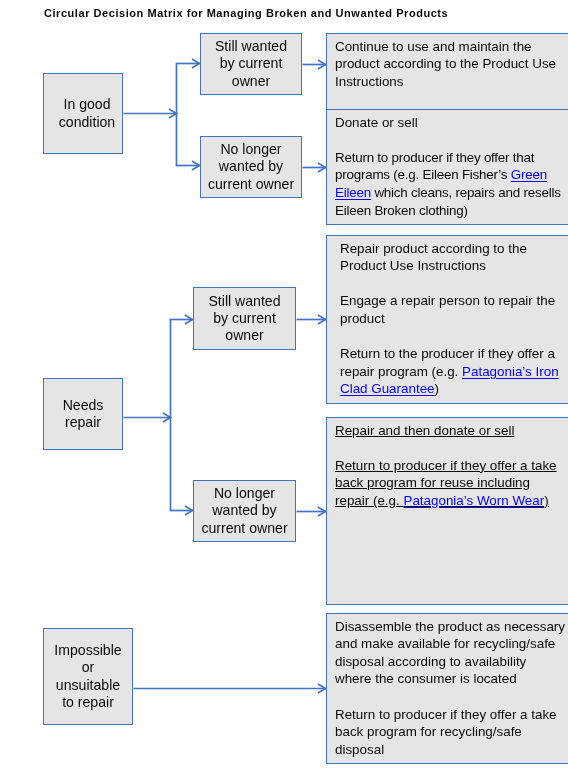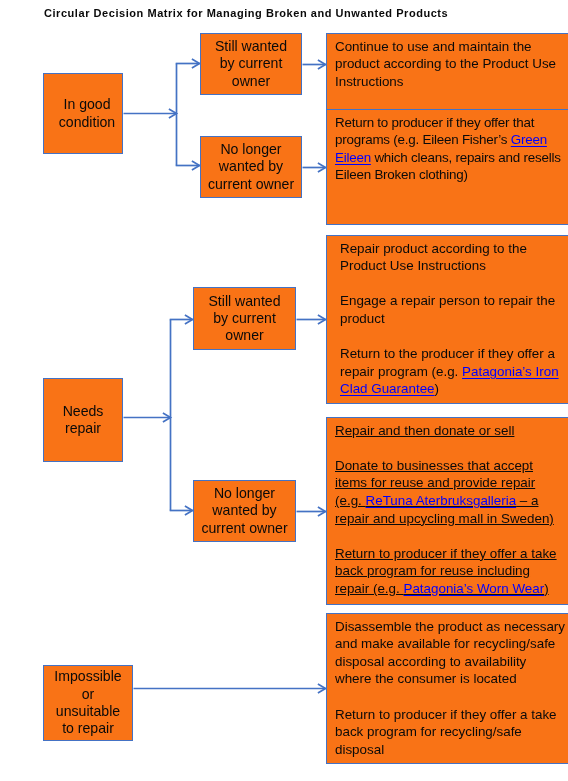--- a/index.html
+++ b/index.html
@@ -11,21 +11,21 @@
 
   }
   #diagram { position: absolute; left: 0; top: 0; width: 568px; height: 781px; margin-left: 29px; }
   .title {
     position: absolute; left: 15px; top: 7px;
     font-size: 11px; font-weight: bold; letter-spacing: 0.55px;
     color: #0a0a0a; white-space: nowrap; line-height: 12px;
   }
   .box {
     position: absolute; box-sizing: border-box;
-    border: 1px solid #4472C4; background: #f97316;
+    border: 1px solid #4472C4; background: #e5e5e5;
     color: #0a0a0a; font-size: 13.4px; line-height: 17.3px;
   }
   .node {
     display: flex; align-items: center; justify-content: center;
     text-align: center; white-space: pre-line;
     font-size: 14.1px;
   }
   .card { padding: 3.6px 9px 4px 8px; line-height: 17.6px; }
   .card .para { width: 230px; }
   .para { margin: 0; }
@@ -75,24 +75,24 @@
       <path d="M288.9,60.1 L296.5,64.5 L288.9,68.9"></path>
       <path d="M288.9,163.1 L296.5,167.5 L288.9,171.9"></path>
       <path d="M288.9,315.1 L296.5,319.5 L288.9,323.9"></path>
       <path d="M288.9,507.1 L296.5,511.5 L288.9,515.9"></path>
     </g>
   </svg>
 
   <div class="box node" style="left:14px;top:73px;width:80px;height:81px;padding-left:8px;">In good
 condition</div>
 
-  <div class="box node" style="left:14px;top:378px;width:80px;height:84px;">Needs
+  <div class="box node" style="left:14px;top:378px;width:80px;height:72px;">Needs
 repair</div>
 
-  <div class="box node" style="left:14px;top:665px;width:90px;height:76px;">Impossible
+  <div class="box node" style="left:14px;top:628px;width:90px;height:97px;">Impossible
 or
 unsuitable
 to repair</div>
 
   <div class="box node" style="left:171px;top:33px;width:102px;height:62px;">Still wanted
 by current
 owner</div>
 
   <div class="box node" style="left:171px;top:136px;width:102px;height:62px;">No longer
 wanted by
@@ -104,32 +104,32 @@
 
   <div class="box node" style="left:164px;top:480px;width:103px;height:62px;">No longer
 wanted by
 current owner</div>
 
   <div class="box card" style="left:297px;top:33px;width:248px;height:80px;">
       <div class="para"><span>Continue to use and maintain the product according to the Product Use Instructions</span></div>
     </div>
 
   <div class="box card" style="left:297px;top:109px;width:248px;height:116px;">
+      <div class="para"><span>Donate or sell</span></div>
       <div class="para tight"><span>Return to producer if they offer that programs (e.g. Eileen Fisher’s </span><a class="link">Green Eileen</a><span> which cleans, repairs and resells Eileen Broken clothing)</span></div>
     </div>
 
   <div class="box card" style="left:297px;top:235px;width:248px;height:169px;padding-left:13px;">
       <div class="para"><span>Repair product according to the Product Use Instructions</span></div>
       <div class="para"><span>Engage a repair person to repair the product</span></div>
       <div class="para"><span>Return to the producer if they offer a repair program (e.g. </span><a class="link">Patagonia’s Iron Clad Guarantee</a><span>)</span></div>
     </div>
 
   <div class="box card" style="left:297px;top:417px;width:248px;height:188px;text-decoration:underline;">
       <div class="para"><span>Repair and then donate or sell</span></div>
-      <div class="para"><span>Donate to businesses that accept items for reuse and provide repair (e.g. </span><a class="link">ReTuna Aterbruksgalleria</a><span> – a repair and upcycling mall in Sweden)</span></div>
       <div class="para"><span>Return to producer if they offer a take back program for reuse including repair (e.g. </span><a class="link">Patagonia’s Worn Wear</a><span>)</span></div>
     </div>
 
   <div class="box card" style="left:297px;top:613px;width:248px;height:151px;">
       <div class="para"><span>Disassemble the product as necessary and make available for recycling/safe disposal according to availability where the consumer is located</span></div>
       <div class="para"><span>Return to producer if they offer a take back program for recycling/safe disposal</span></div>
     </div>
 
 </div>
 

